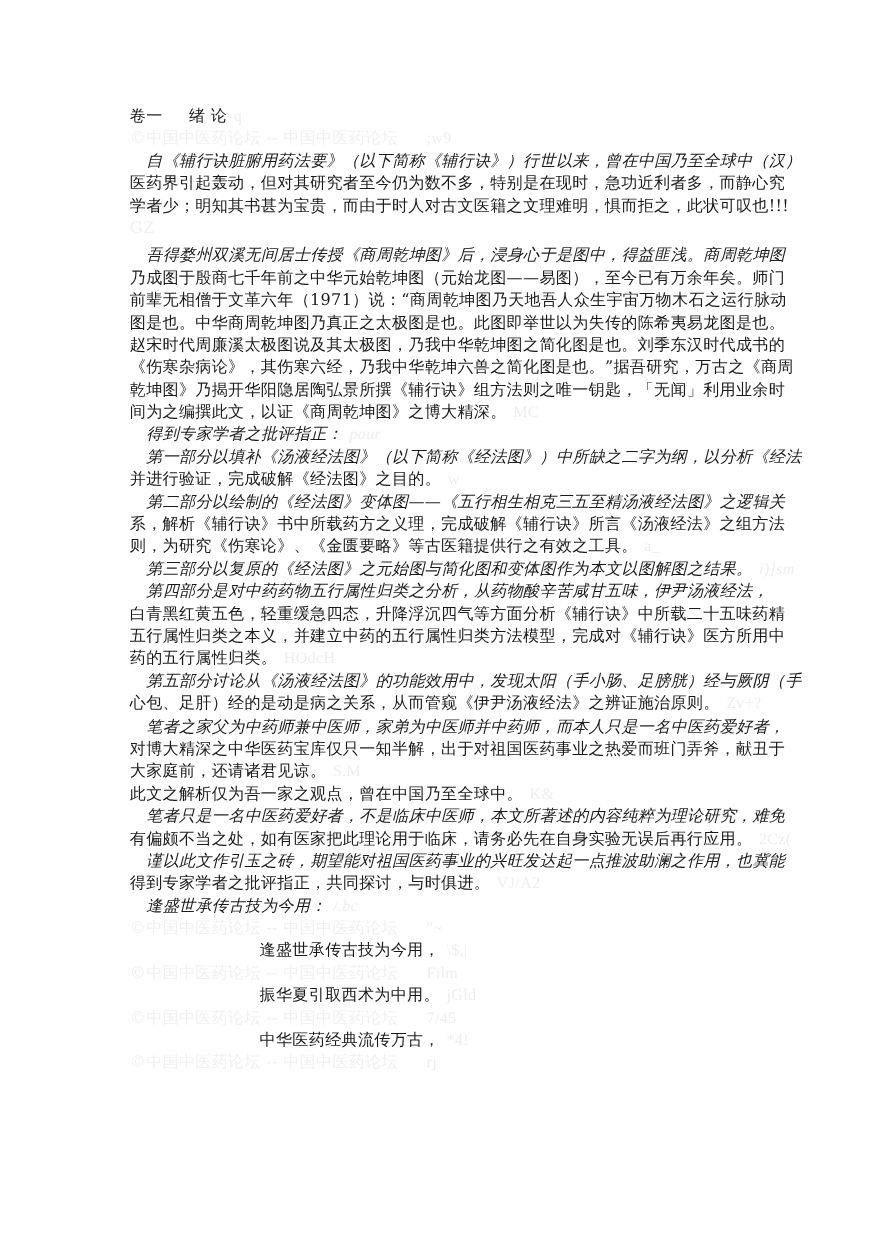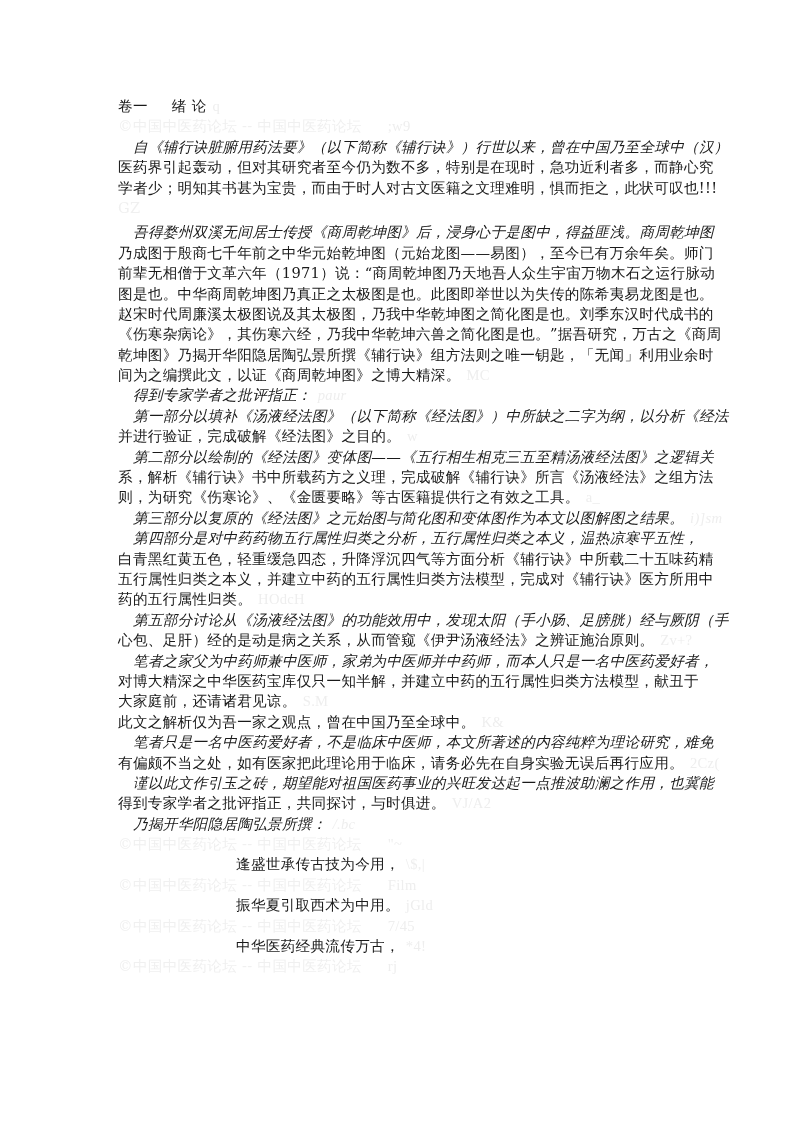--- a/index.html
+++ b/index.html
@@ -54,50 +54,50 @@
 
   <div>
     <div class="line indent">第二部分以绘制的《经法图》变体图——《五行相生相克三五至精汤液经法图》之逻辑关</div>
     <div class="line">系，解析《辅行诀》书中所载药方之义理，完成破解《辅行诀》所言《汤液经法》之组方法</div>
     <div class="line"><span>则，为研究《伤寒论》、《金匮要略》等古医籍提供行之有效之工具。</span><span class="wm-tail">a_</span></div>
   </div>
 
   <div class="line indent"><span>第三部分以复原的《经法图》之元始图与简化图和变体图作为本文以图解图之结果。</span><span class="wm-tail">i)]sm</span></div>
 
   <div>
-    <div class="line indent">第四部分是对中药药物五行属性归类之分析，五行属性归类之本义，温热凉寒平五性，</div>
+    <div class="line indent">第四部分是对中药药物五行属性归类之分析，从药物酸辛苦咸甘五味，伊尹汤液经法，</div>
     <div class="line">白青黑红黄五色，轻重缓急四态，升降浮沉四气等方面分析《辅行诀》中所载二十五味药精</div>
     <div class="line">五行属性归类之本义，并建立中药的五行属性归类方法模型，完成对《辅行诀》医方所用中</div>
     <div class="line"><span>药的五行属性归类。</span><span class="wm-tail">HOdcH</span></div>
   </div>
 
   <div>
     <div class="line indent">第五部分讨论从《汤液经法图》的功能效用中，发现太阳（手小肠、足膀胱）经与厥阴（手</div>
     <div class="line"><span>心包、足肝）经的是动是病之关系，从而管窥《伊尹汤液经法》之辨证施治原则。</span><span class="wm-tail">Zv+?</span></div>
   </div>
 
   <div>
     <div class="line indent">笔者之家父为中药师兼中医师，家弟为中医师并中药师，而本人只是一名中医药爱好者，</div>
-    <div class="line">对博大精深之中华医药宝库仅只一知半解，并建立中药的五行属性归类方法模型，献丑于</div>
+    <div class="line">对博大精深之中华医药宝库仅只一知半解，出于对祖国医药事业之热爱而班门弄斧，献丑于</div>
     <div class="line"><span>大家庭前，还请诸君见谅。</span><span class="wm-tail">S.M</span></div>
   </div>
 
   <div class="line"><span>此文之解析仅为吾一家之观点，曾在中国乃至全球中。</span><span class="wm-tail">K&amp;</span></div>
 
   <div>
     <div class="line indent">笔者只是一名中医药爱好者，不是临床中医师，本文所著述的内容纯粹为理论研究，难免</div>
     <div class="line"><span>有偏颇不当之处，如有医家把此理论用于临床，请务必先在自身实验无误后再行应用。</span><span class="wm-tail">2Cz(</span></div>
   </div>
 
   <div>
     <div class="line indent">谨以此文作引玉之砖，期望能对祖国医药事业的兴旺发达起一点推波助澜之作用，也冀能</div>
     <div class="line"><span>得到专家学者之批评指正，共同探讨，与时俱进。</span><span class="wm-tail">VJ/A2</span></div>
   </div>
 
-  <div class="line indent"><span>乃揭开华阳隐居陶弘景所撰：</span><span class="wm-tail">/.bc</span></div>
+  <div class="line indent"><span>逢盛世承传古技为今用：</span><span class="wm-tail">/.bc</span></div>
 
   <div class="line wm"><span>©中国中医药论坛 -- 中国中医药论坛</span><span class="wm-tail" style="margin-left:26px">"~</span></div>
   <div class="line poem"><span>逢盛世承传古技为今用，</span><span class="wm-tail">\$,|</span></div>
   <div class="line wm"><span>©中国中医药论坛 -- 中国中医药论坛</span><span class="wm-tail" style="margin-left:26px">Film</span></div>
   <div class="line poem"><span>振华夏引取西术为中用。</span><span class="wm-tail">jGld</span></div>
   <div class="line wm"><span>©中国中医药论坛 -- 中国中医药论坛</span><span class="wm-tail" style="margin-left:26px">7/45</span></div>
   <div class="line poem"><span>中华医药经典流传万古，</span><span class="wm-tail">*4!</span></div>
   <div class="line wm"><span>©中国中医药论坛 -- 中国中医药论坛</span><span class="wm-tail" style="margin-left:26px">rj</span></div>
 
 </div>

